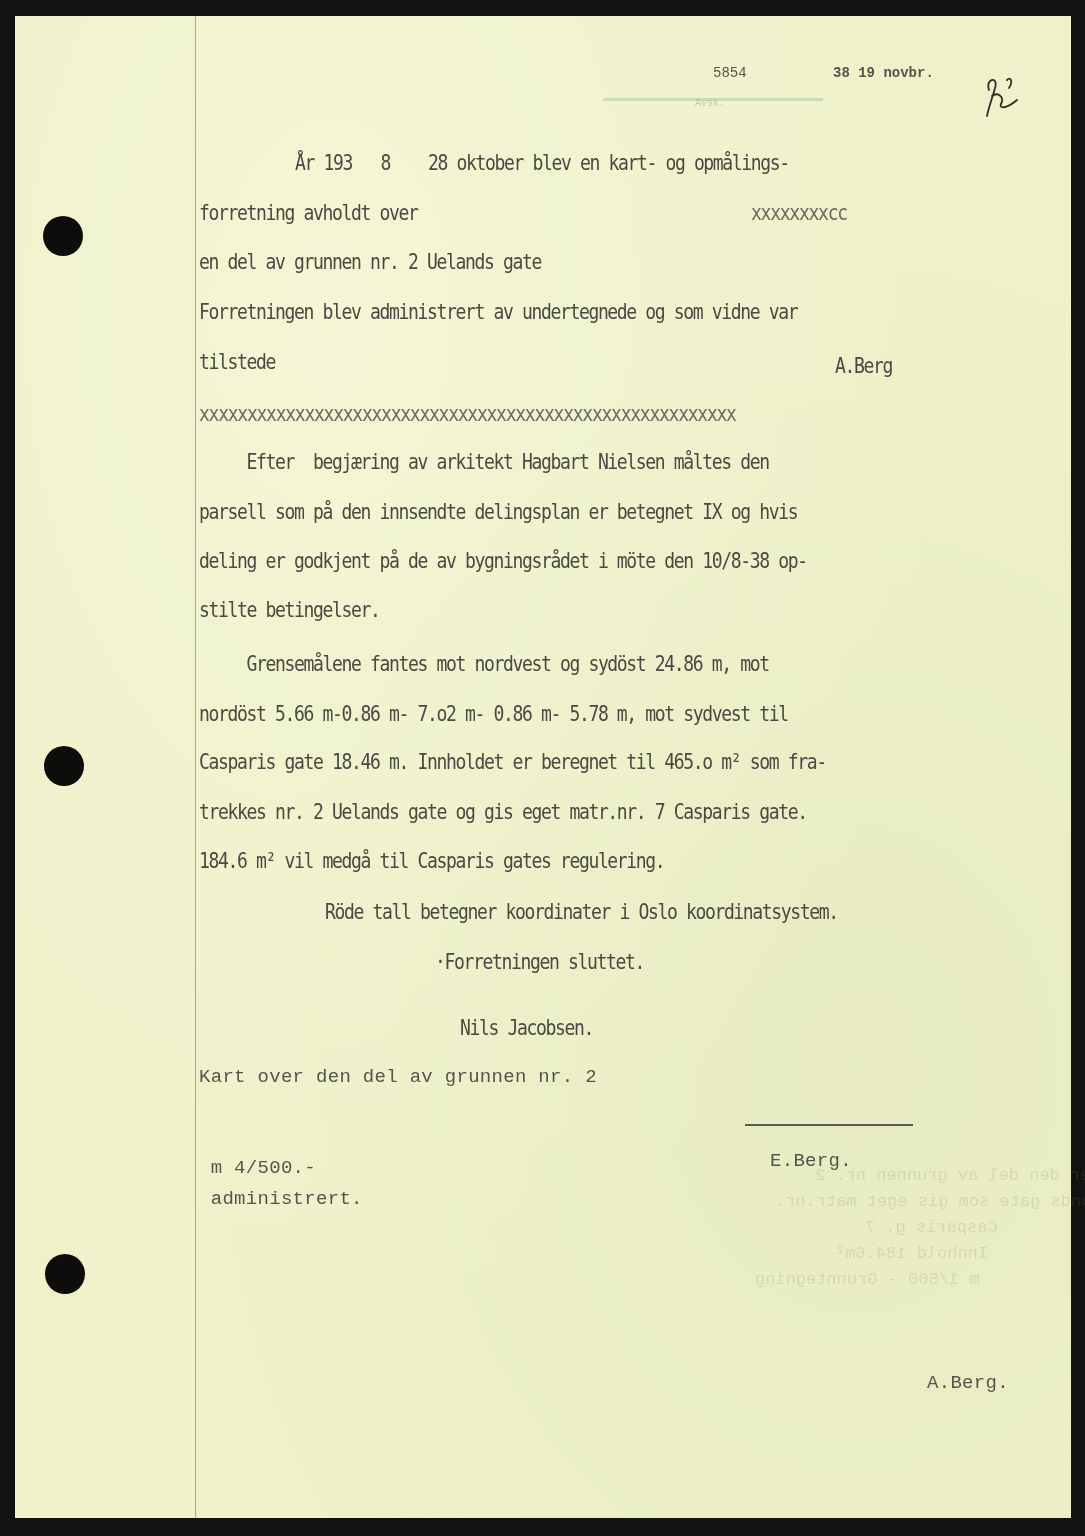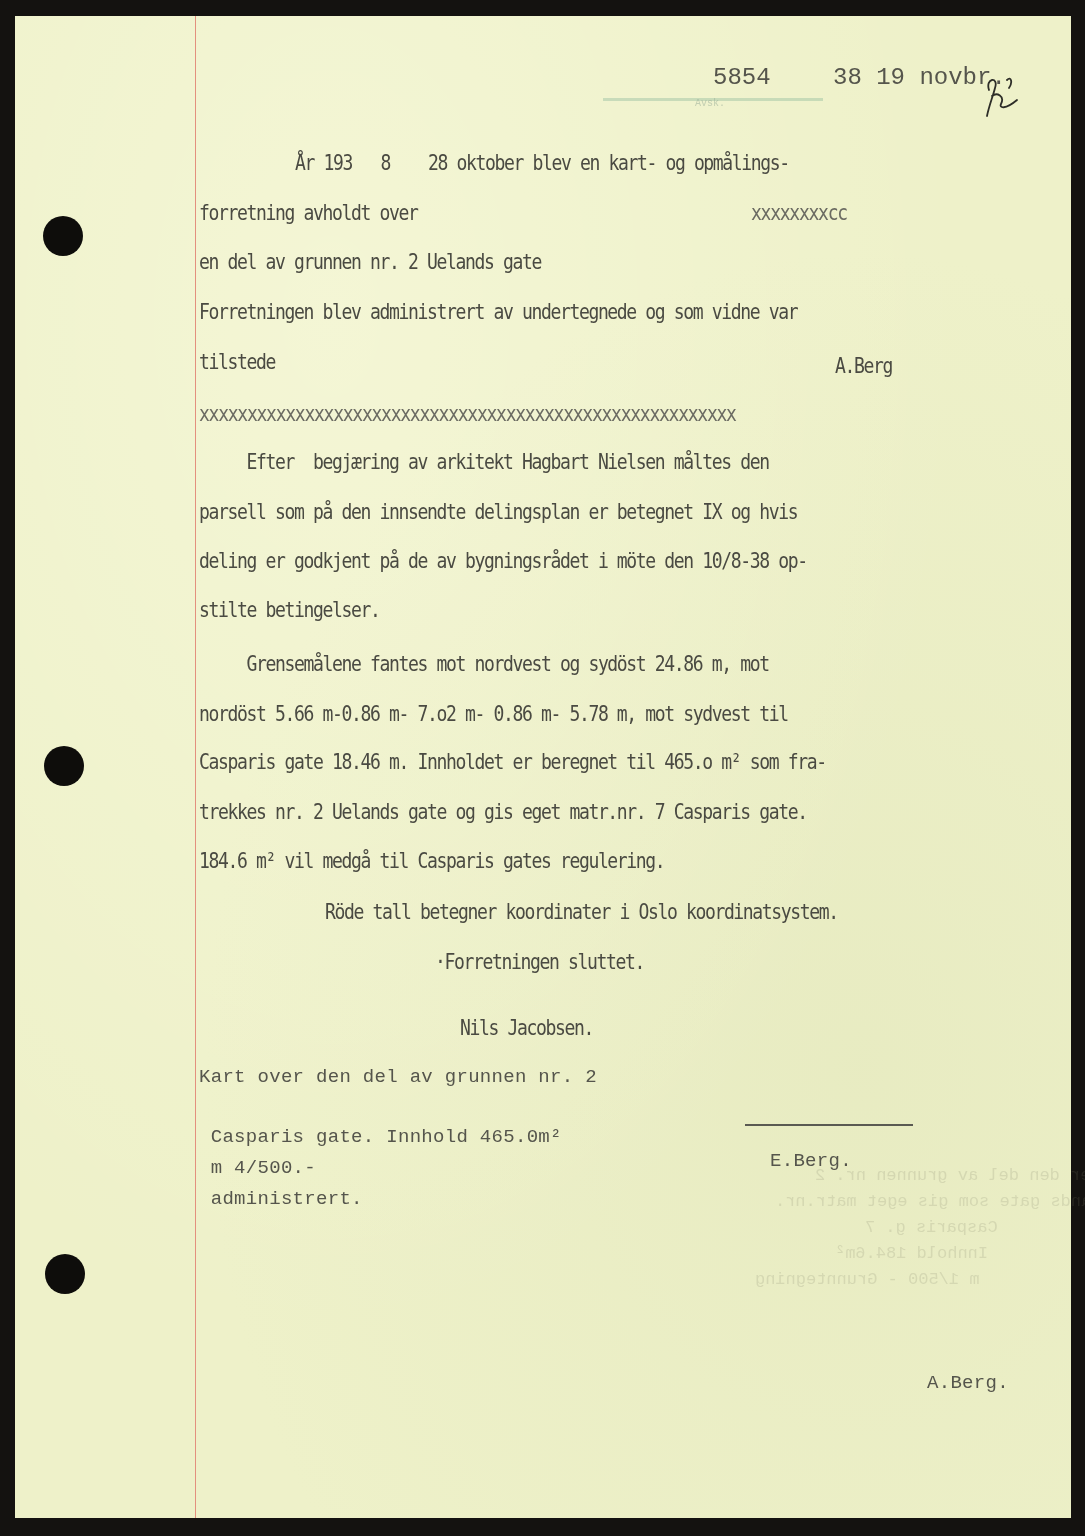--- a/index.html
+++ b/index.html
@@ -45,21 +45,21 @@
       transform: scaleX(0.86);
     }
     .small-type {
       font-family: "Liberation Mono", monospace;
       font-size: 19px;
       letter-spacing: 0.3px;
       color: #55554c;
     }
     .header-type {
       font-family: "Liberation Mono", monospace;
-      font-size: 24px;
+      font-size: 14px;
       color: #55554c;
     }
     .xxx {
       color: #6b6b62;
       letter-spacing: -1.5px;
     }
     .sig-line {
       position: absolute;
       left: 730px; top: 1108px;
       width: 168px; height: 2px;
@@ -98,21 +98,21 @@
   <div class="margin-line"></div>
 
   <div class="hole" style="left:28px; top:200px;"></div>
   <div class="hole" style="left:29px; top:730px;"></div>
   <div class="hole" style="left:30px; top:1238px;"></div>
 
   <div class="stamp"></div>
   <div class="stamp-text">Avsk.</div>
 
   <div class="line header-type" style="left:698px; top:50px;">5854</div>
-  <div class="line header-type" style="left:818px; top:50px;">38 19 novbr.</div>
+  <div class="line header-type" style="left:818px; top:50px;font-weight:bold;">38 19 novbr.</div>
   <svg class="handmark" width="40" height="52" viewBox="0 0 40 52">
     <path d="M6 20 C 2 8, 16 6, 12 18 C 10 26, 6 36, 4 46 M 9 26 C 14 22, 22 26, 18 34 C 16 38, 22 40, 34 30 M 24 10 C 28 6, 30 12, 26 18" fill="none" stroke="#2e2e28" stroke-width="1.8" stroke-linecap="round"></path>
   </svg>
 
   <div class="line narrow" style="left:280px; top:137px;">År 193   8    28 oktober blev en kart- og opmålings-</div>
   <div class="line narrow" style="left:184px; top:187px;">forretning avholdt over</div>
   <div class="line narrow xxx" style="left:736px; top:187px;">xxxxxxxxcc</div>
   <div class="line narrow" style="left:184px; top:236px;">en del av grunnen nr. 2 Uelands gate</div>
   <div class="line narrow" style="left:184px; top:286px;">Forretningen blev administrert av undertegnede og som vidne var</div>
   <div class="line narrow" style="left:184px; top:336px;">tilstede</div>
@@ -128,21 +128,20 @@
   <div class="line narrow" style="left:184px; top:688px;">nordöst 5.66 m-0.86 m- 7.o2 m- 0.86 m- 5.78 m, mot sydvest til</div>
   <div class="line narrow" style="left:184px; top:736px;">Casparis gate 18.46 m. Innholdet er beregnet til 465.o m² som fra-</div>
   <div class="line narrow" style="left:184px; top:786px;">trekkes nr. 2 Uelands gate og gis eget matr.nr. 7 Casparis gate.</div>
   <div class="line narrow" style="left:184px; top:835px;">184.6 m² vil medgå til Casparis gates regulering.</div>
 
   <div class="line narrow" style="left:310px; top:886px;">Röde tall betegner koordinater i Oslo koordinatsystem.</div>
   <div class="line narrow" style="left:420px; top:936px;">·Forretningen sluttet.</div>
   <div class="line narrow" style="left:445px; top:1002px;">Nils Jacobsen.</div>
 
   <div class="line small-type" style="left:184px; top:1052px;">Kart over den del av grunnen nr. 2</div>
-  <div class="line small-type" style="left:184px; top:1112px;"> Casparis gate. Innhold 465.0m²</div>
   <div class="line small-type" style="left:184px; top:1143px;"> m 4/500.-</div>
   <div class="line small-type" style="left:184px; top:1174px;"> administrert.</div>
 
   <div class="sig-line"></div>
   <div class="line small-type" style="left:755px; top:1136px;">E.Berg.</div>
   <div class="line small-type" style="left:912px; top:1334px;margin-top:24px;">A.Berg.</div>
 
   <div class="ghost" style="left:800px; top:1150px;">Kart over den del av grunnen nr. 2</div>
   <div class="ghost" style="left:760px; top:1176px;">Uelands gate som gis eget matr.nr.</div>
   <div class="ghost" style="left:850px; top:1202px;">Casparis g. 7</div>

